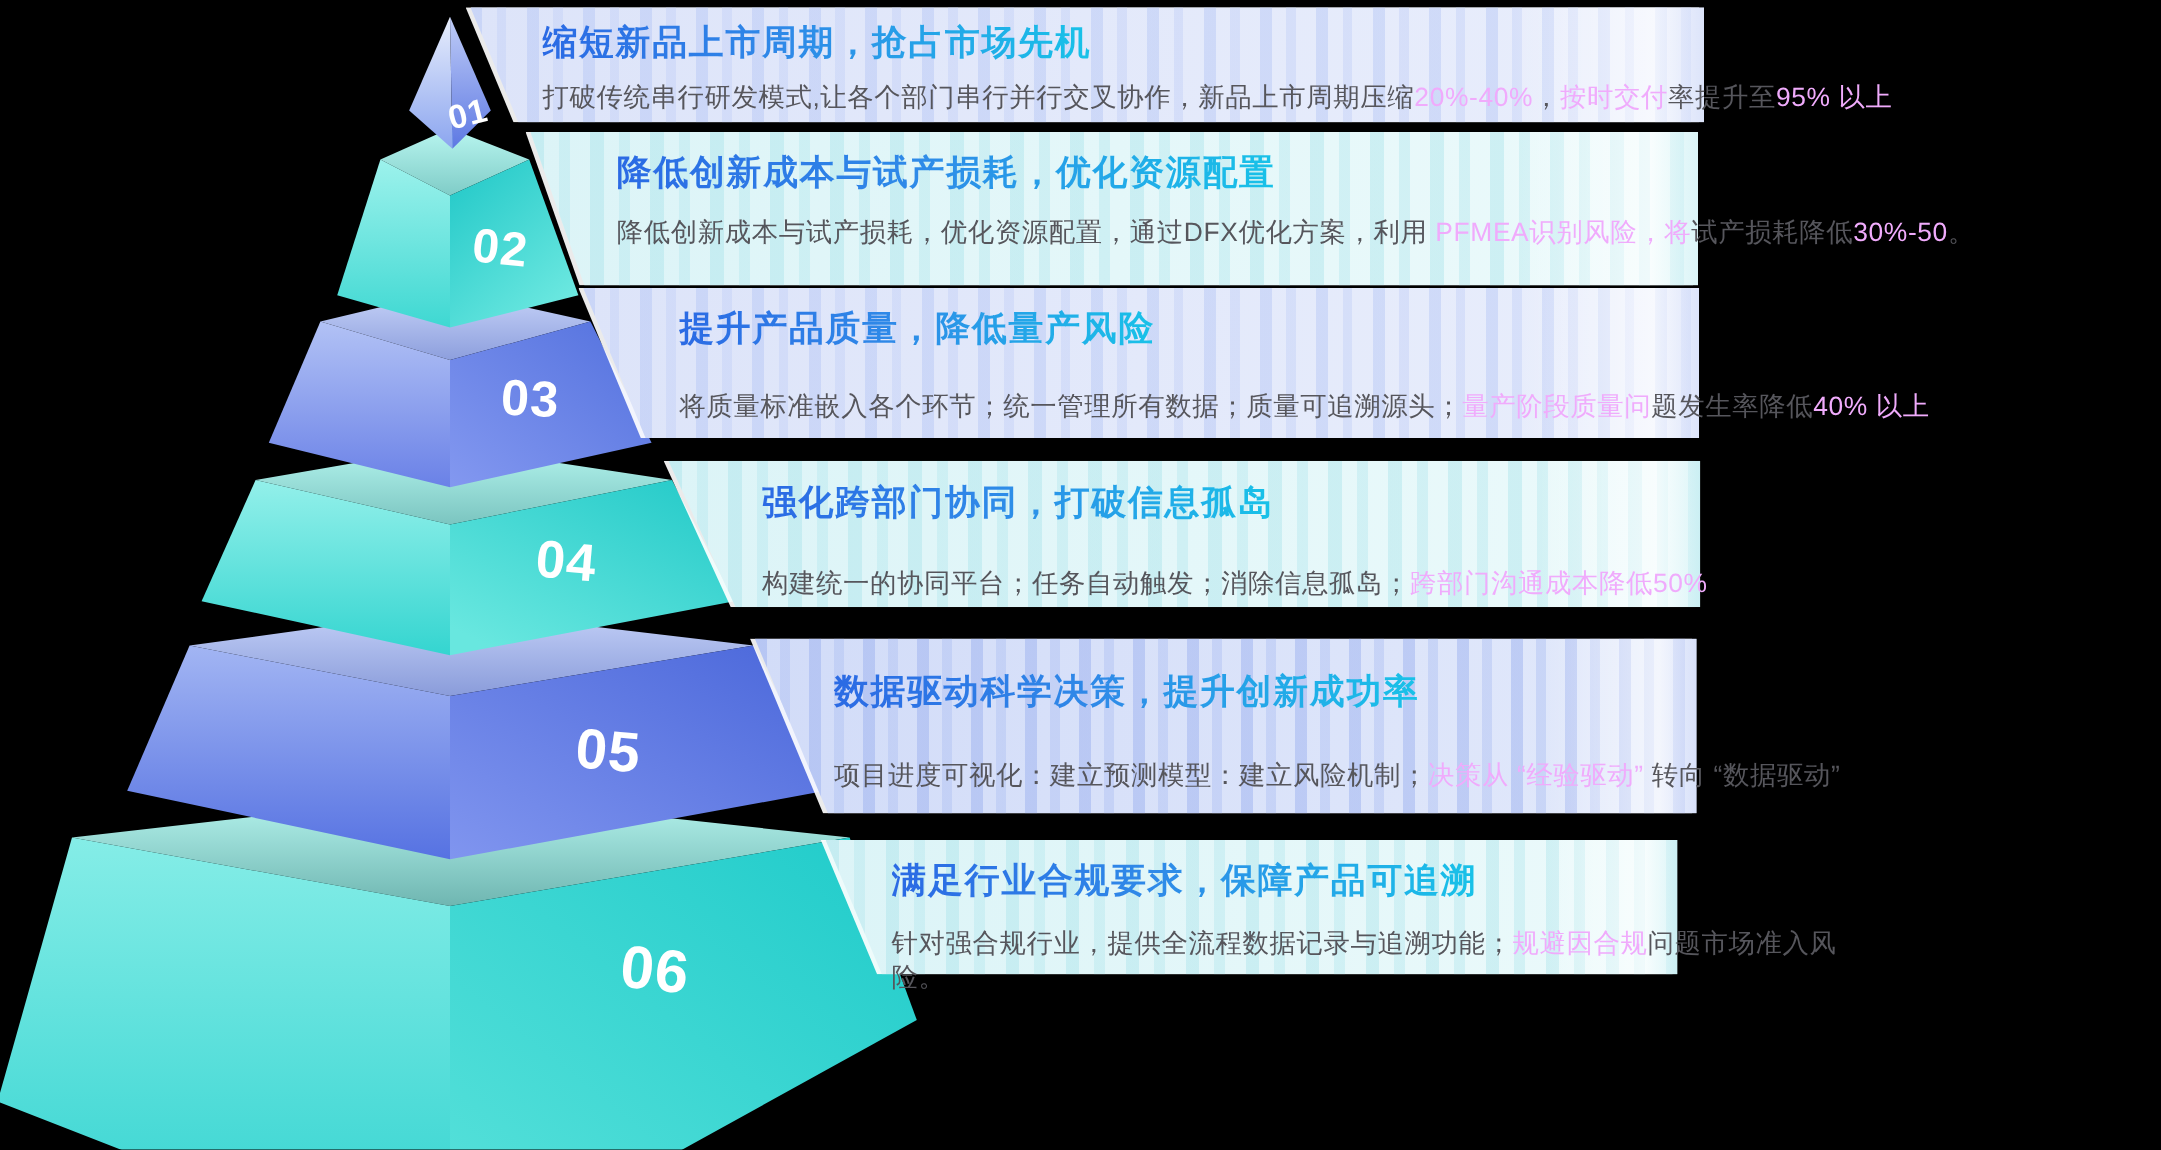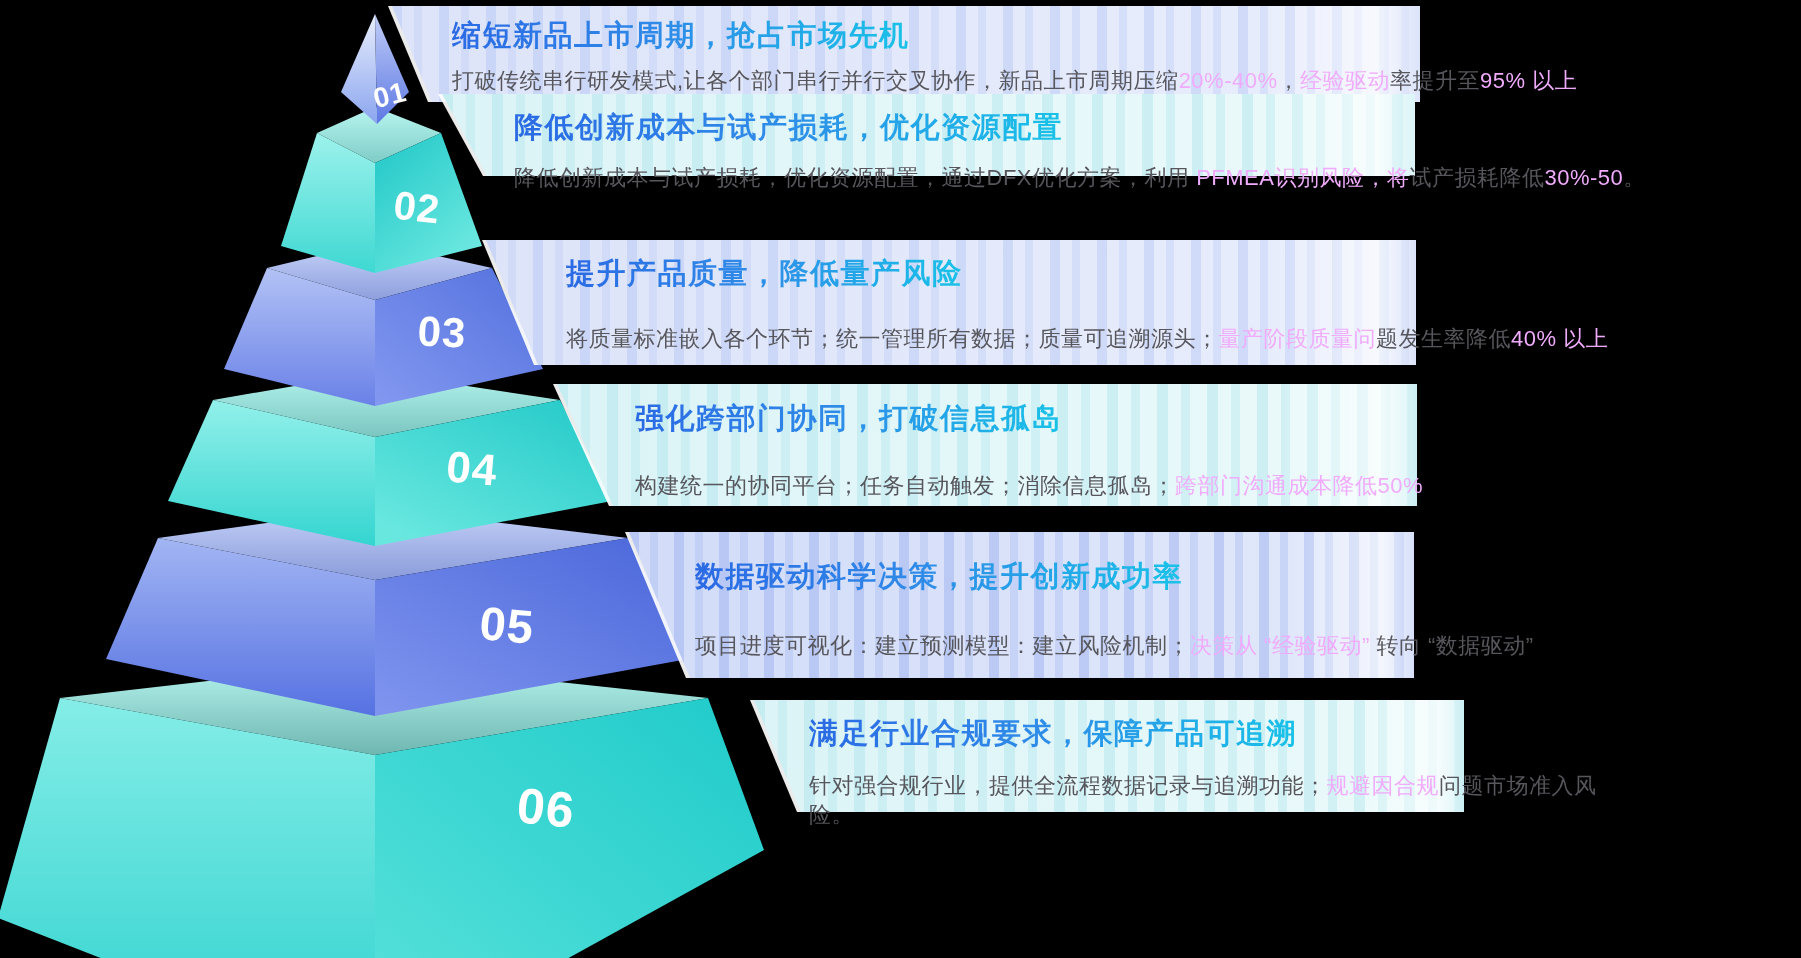--- a/index.html
+++ b/index.html
@@ -38,29 +38,29 @@
   .ptitle{font-size:29px;font-weight:bold;letter-spacing:1.5px;width:max-content;
           background:linear-gradient(90deg,#2b6ae4 0%,#2f8ae8 45%,#18c2e8 100%);
           -webkit-background-clip:text;background-clip:text;color:transparent;
           white-space:nowrap;}
   .pdesc{font-size:22px;color:#56565c;white-space:nowrap;letter-spacing:.5px;line-height:1.3;}
   .pdesc .b{font-weight:normal;color:#f0abfc;}
 
   
   .p1{left:392px;top:6px;width:1028px;height:96px;--slant:40px;}
   .p1 .content{padding:10px 0 0 60px;gap:11px;}
-  .p2{left:442px;top:94px;width:973px;height:82px;--slant:45px;}
+  .p2{left:442px;top:110px;width:973px;height:128px;--slant:45px;}
   .p2 .content{padding:14px 0 0 72px;gap:16px;}
   .p3{left:486px;top:240px;width:930px;height:125px;--slant:52px;}
   .p3 .content{padding:14px 0 16px 80px;gap:31px;}
   .p4{left:557px;top:384px;width:860px;height:122px;--slant:56px;}
   .p4 .content{padding:15px 0 0 78px;gap:33px;}
   .p5{left:629px;top:532px;width:785px;height:146px;--slant:61px;}
   .p5 .content{padding:25px 0 0 66px;gap:35px;}
-  .p6{left:754px;top:700px;width:710px;height:112px;--slant:47px;}
+  .p6{left:688px;top:700px;width:710px;height:112px;--slant:47px;}
   .p6 .content{padding:14px 0 0 55px;gap:18px;}
   .p6 .pdesc{white-space:normal;width:790px;}
 </style>
 </head>
 <body>
 
 <div class="stage">
 
   <svg class="pyramid-svg" width="800" height="958" viewBox="0 0 800 958">
     <defs>
@@ -179,21 +179,21 @@
       <polygon fill="url(#t1r)" points="375,14 377,124 409,92"></polygon>
       <text class="tier-num" x="390" y="95" font-size="28" text-anchor="middle" dominant-baseline="central" transform="rotate(-14 390 95)">01</text>
     </g>
   </svg>
 
   <div class="panel p1">
     <div class="edge"></div>
     <div class="bg blue"></div>
     <div class="content">
       <div class="ptitle">缩短新品上市周期，抢占市场先机</div>
-      <div class="pdesc"><span>打破传统串行研发模式,让各个部门串行并行交叉协作，新品上市周期压缩</span><span class="b">20%-40%</span><span>，</span><span class="b">经验驱动</span><span>率提升至</span><span class="b">95% 以上</span></div>
+      <div class="pdesc"><span>打破传统串行研发模式,让各个部门串行并行交叉协作，新品上市周期压缩</span><span class="b">20%-40%</span><span>，</span><span class="b">按时交付</span><span>率提升至</span><span class="b">95% 以上</span></div>
     </div>
   </div>
 
   <div class="panel p2">
     <div class="edge"></div>
     <div class="bg teal"></div>
     <div class="content">
       <div class="ptitle">降低创新成本与试产损耗，优化资源配置</div>
       <div class="pdesc"><span>降低创新成本与试产损耗，优化资源配置，通过DFX优化方案，利用 </span><span class="b">PFMEA识别风险，将</span><span>试产损耗降低</span><span class="b">30%-50</span><span>。</span></div>
     </div>

